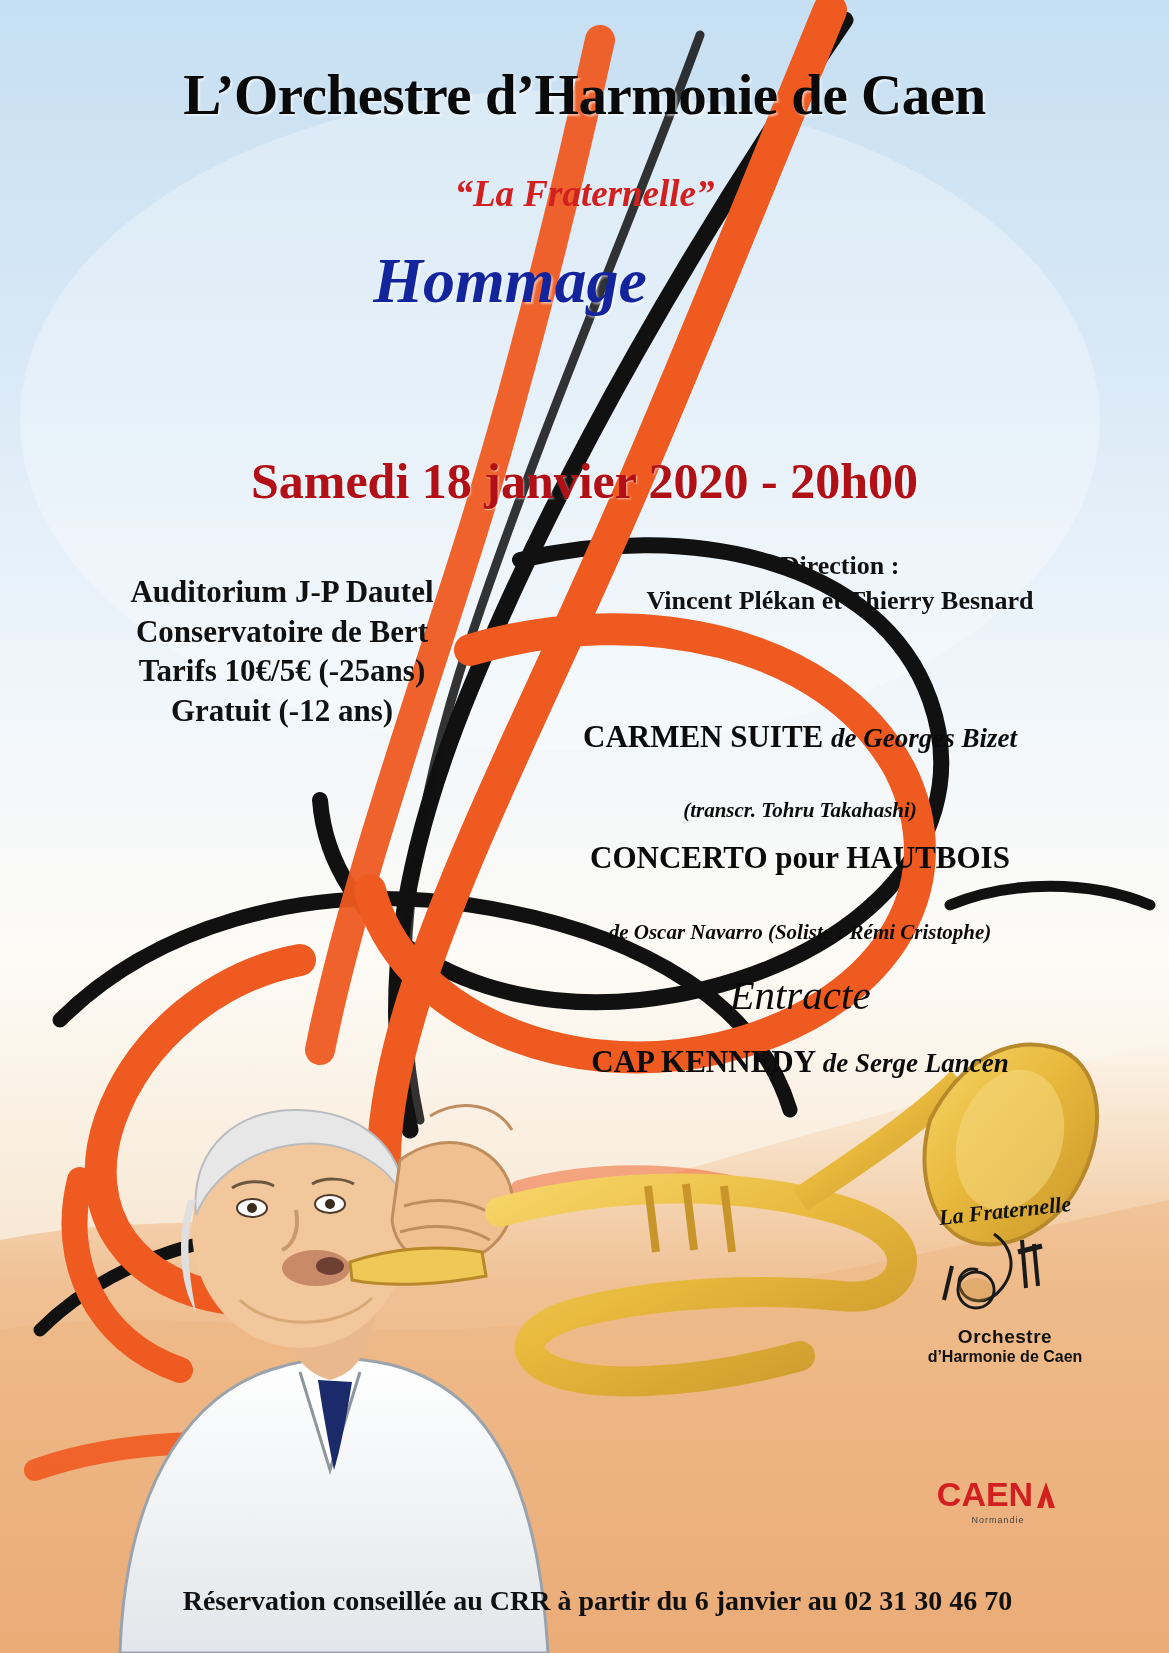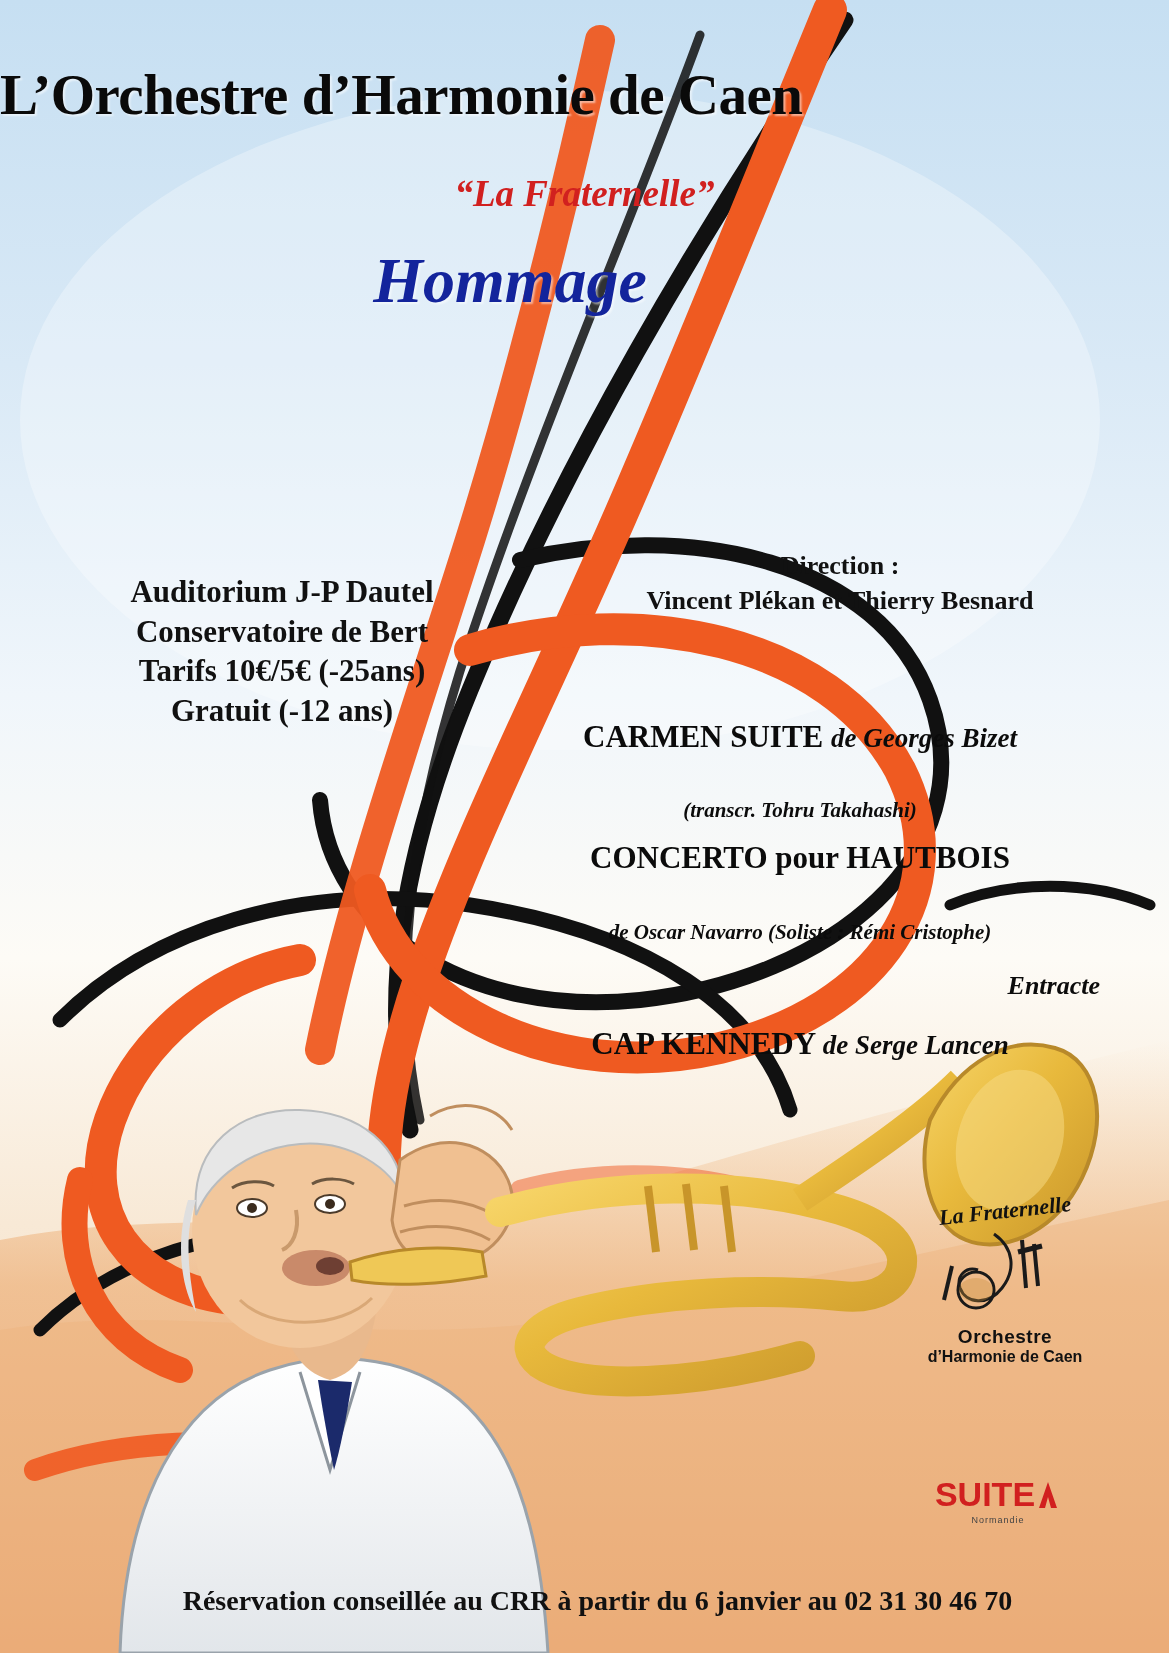--- a/index.html
+++ b/index.html
@@ -18,21 +18,21 @@
   
   .bg-layer { position: absolute; inset: 0; }
   .bg-layer svg { width: 100%; height: 100%; display: block; }
 
   
   .title-main {
     position: absolute;
     top: 62px;
     left: 0;
     width: 1169px;
-    text-align: left;
+    text-align: center;
     font-family: "Liberation Serif", serif;
     font-weight: bold;
     font-size: 57px;
     letter-spacing: -0.5px;
     color: #0a0a0a;
     text-shadow: 2px 2px 2px rgba(255,255,255,0.55);
   }
   .title-sub {
     position: absolute;
     top: 172px;
@@ -131,25 +131,24 @@
   .prog-sec {
     font-family: "Liberation Serif", serif;
     font-style: italic;
     font-weight: bold;
     font-size: 21px;
     line-height: 1.25;
     margin-top: 42px;
   }
   .entracte {
     font-family: "Liberation Serif", serif;
-    font-weight: bold;
-    font-style: italic;
-    font-size: 26px;
+    font-weight: normal;
+    font-style: italic;
+    font-size: 41px;
     margin: 26px 0 24px 0;
-    text-align: right;
   }
   .footer-line {
     position: absolute;
     bottom: 36px;
     left: 13px;
     width: 1169px;
     text-align: center;
     font-family: "Liberation Serif", serif;
     font-weight: bold;
     font-size: 28px;
@@ -325,20 +324,21 @@
 
           <path d="M350,1262 C392,1248 440,1244 482,1252 L486,1276 C444,1284 392,1288 352,1280 Z" fill="#efc856" stroke="#b8892a" stroke-width="3"></path>
         </g>
       </g>
     </svg>
   </div>
 
   <div class="title-main">L’Orchestre d’Harmonie de Caen</div>
   <div class="title-sub">“La Fraternelle”</div>
   <div class="hommage1">Hommage</div>
+  <div class="date-line">Samedi 18 janvier 2020 - 20h00</div>
 
   <div class="venue-block">
     <div>Auditorium J-P Dautel</div>
     <div>Conservatoire de Bert</div>
     <div>Tarifs 10€/5€ (-25ans)</div>
     <div>Gratuit (-12 ans)</div>
   </div>
 
   <div class="direction-block">
     <div>Direction :</div>
@@ -383,20 +383,20 @@
         <path d="M88,26 L112,20" stroke-width="5"></path>
         <path d="M22,40 L14,74" stroke-width="4"></path>
       </g>
       <ellipse cx="46" cy="64" rx="17" ry="12" fill="#c9903a" opacity="0.35"></ellipse>
     </svg>
     <div class="lf-bot1">Orchestre</div>
     <div class="lf-bot2">d’Harmonie de Caen</div>
   </div>
 
   <div class="logo-caen">
-    <span class="caen-word">SUITE</span><svg width="26" height="30" viewBox="0 0 26 30" style="vertical-align:-4px">
+    <span class="caen-word">CAEN</span><svg width="26" height="30" viewBox="0 0 26 30" style="vertical-align:-4px">
         <path d="M4,28 L13,2 L22,28 L16,28 L13,17 L10,28 Z" fill="#d1201f"></path>
       </svg>
     <div class="caen-sub">Normandie</div>
   </div>
 
   <div class="footer-line">Réservation conseillée au CRR à partir du 6 janvier au 02 31 30 46 70</div>
 </div>
 
 </body></html>

